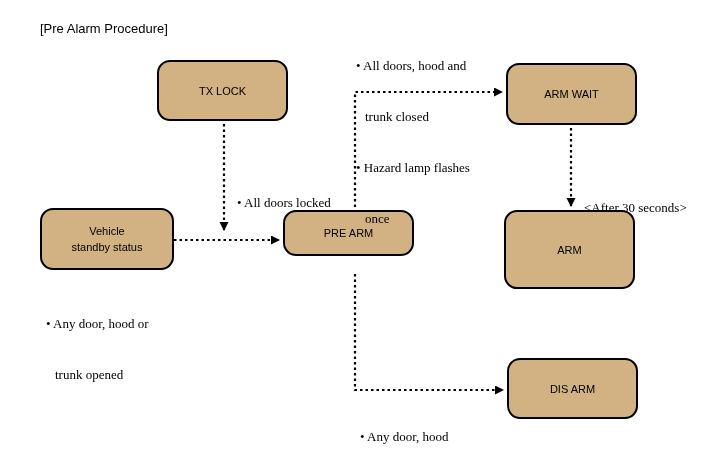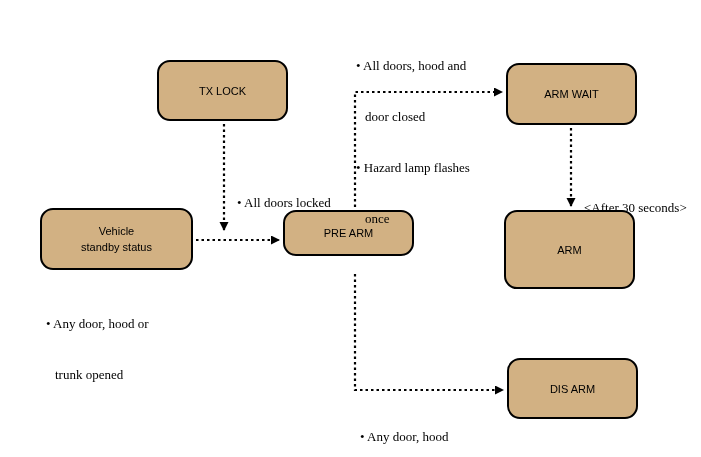--- a/index.html
+++ b/index.html
@@ -50,21 +50,21 @@
     display: flex;
     align-items: center;
     justify-content: center;
     text-align: center;
     font-size: 11px;
     line-height: 16px;
     white-space: pre-line;
   }
   .n-txlock  { left: 157px; top: 60px;  width: 131px; height: 61px; }
   .n-armwait { left: 506px; top: 63px;  width: 131px; height: 62px; }
-  .n-vehicle { left: 40px;  top: 208px; width: 153px; height: 62px; }
+  .n-vehicle { left: 40px;  top: 208px; width: 134px; height: 62px; }
   .n-prearm  { left: 283px; top: 210px; width: 131px; height: 46px; }
   .n-arm     { left: 504px; top: 210px; width: 131px; height: 79px; }
   .n-disarm  { left: 507px; top: 358px; width: 131px; height: 61px; }
   .ann {
     position: absolute;
     font-size: 13px;
     line-height: 17px;
     white-space: pre;
     font-family: Liberation Serif, serif;
   }
@@ -86,32 +86,33 @@
         <path class="arrowhead" d="M0,0 L9,4.5 L0,9 Z"></path>
       </marker>
     </defs>
     <path class="conn" d="M224,124 L224,230" marker-end="url(#ah)"></path>
     <path class="conn" d="M174,240 L279,240" marker-end="url(#ah)"></path>
     <path class="conn" d="M355,207 L355,92 L502,92" marker-end="url(#ah)"></path>
     <path class="conn" d="M571,128 L571,206" marker-end="url(#ah)"></path>
     <path class="conn" d="M355,274 L355,390 L503,390" marker-end="url(#ah)"></path>
   </svg>
 
+  <div class="title">[Pre Alarm Procedure]</div>
 
   <div class="node n-txlock">TX LOCK</div>
   <div class="node n-armwait">ARM WAIT</div>
   <div class="node n-vehicle">Vehicle
 standby status</div>
   <div class="node n-prearm">PRE ARM</div>
   <div class="node n-arm">ARM</div>
   <div class="node n-disarm">DIS ARM</div>
 
   <div class="ann a-armwait-cond">
     <div>• All doors, hood and</div>
-    <div class="indent">door closed</div>
+    <div class="indent">trunk closed</div>
     <div>• Hazard lamp flashes</div>
     <div class="indent">once</div>
   </div>
 
   <div class="ann a-doors-locked">
     <div>• All doors locked</div>
   </div>
 
   <div class="ann a-after30">
     <div>&lt;After 30 seconds&gt;</div>

